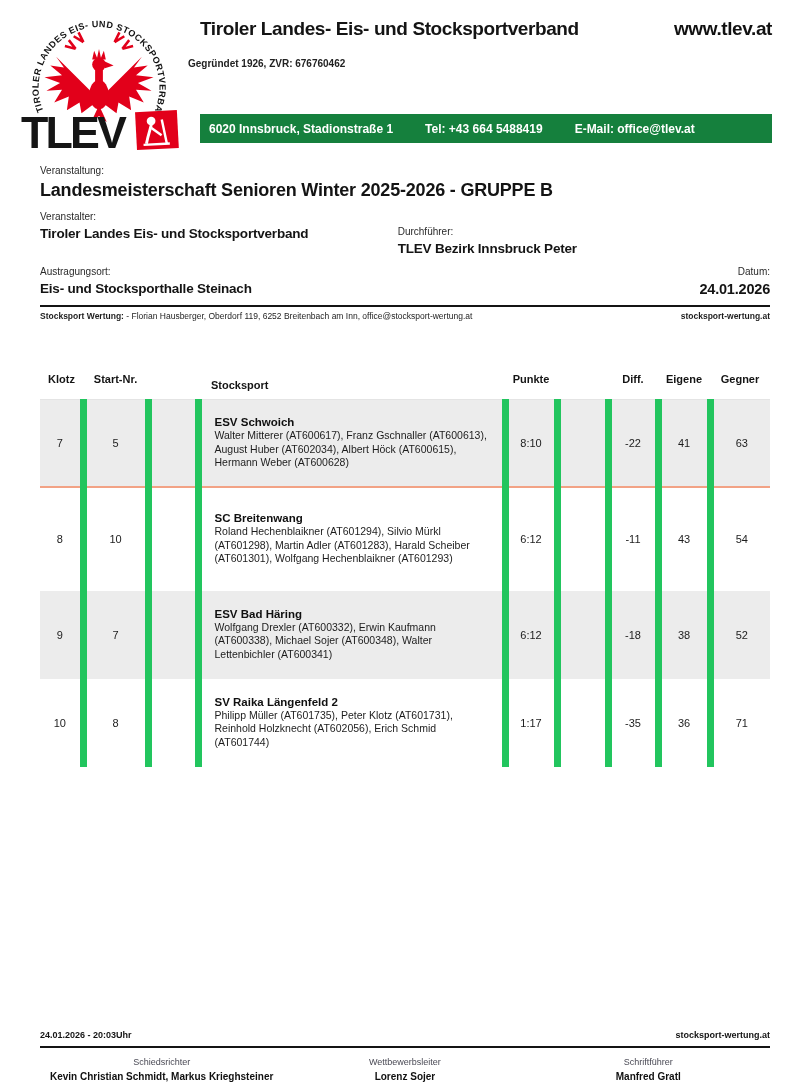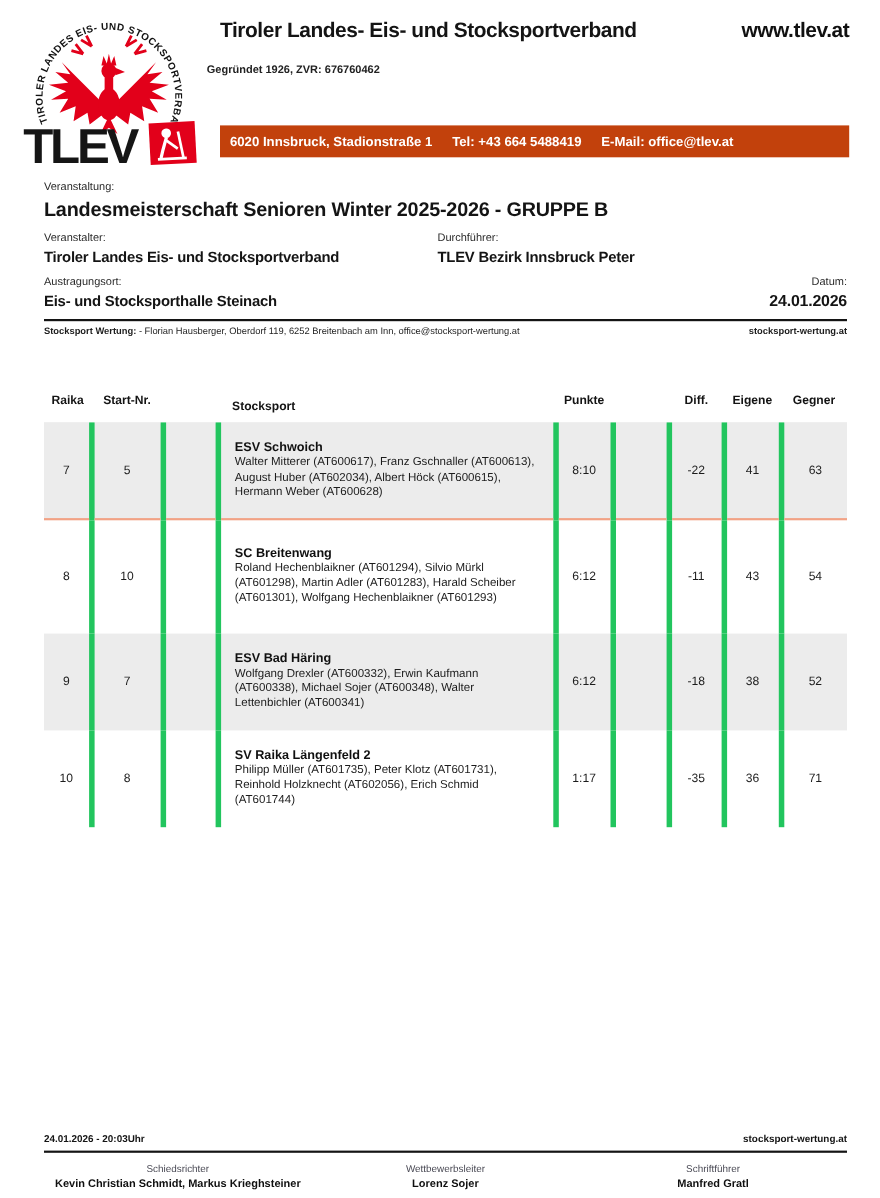--- a/index.html
+++ b/index.html
@@ -18,46 +18,46 @@
   .logo { position: absolute; left: 18px; top: 8px; width: 162px; height: 148px; }
   .org-row {
     position: absolute; left: 200px; right: 28px; top: 18px;
     display: flex; justify-content: space-between; align-items: flex-end;
   }
   .org-name { font-size: 19px; font-weight: 700; letter-spacing: -0.4px; }
   .org-site { font-size: 19px; font-weight: 700; letter-spacing: -0.4px; color: #111; text-decoration: none; }
   .founded { position: absolute; left: 188px; top: 58px; font-size: 10px; font-weight: 700; color: #222; }
   .redbar {
     position: absolute; left: 200px; top: 114px; width: 572px; height: 29px;
-    background: #c2410c; color: #fff; display: flex; align-items: center;
-    gap: 18px; padding-left: 9px; font-size: 12px; font-weight: 700;
+    background: #15803d; color: #fff; display: flex; align-items: center;
+    gap: 32px; padding-left: 9px; font-size: 12px; font-weight: 700;
   }
 
   
   .content { padding: 0 30px 0 40px; }
   .small-label { font-size: 10px; color: #2a2a2a; }
   .lbl-veranstaltung { margin-top: 7px; }
   .event-title { margin-top: 4px; font-size: 18px; font-weight: 700; letter-spacing: -0.2px; }
   .meta-row { display: flex; margin-top: 10px; }
   .meta-col-l { width: 49%; }
-  .meta-col-r { width: 51%; }
+  .meta-col-r { width: 51%; margin-top: 15px; }
   .meta-col-date { margin-left: auto; text-align: right; }
   .meta-value { margin-top: 4px; font-size: 13.5px; font-weight: 700; letter-spacing: -0.2px; }
   .date-value { font-size: 14.5px; }
   .rule { border: 0; border-top: 2.5px solid #141414; margin-top: 8px; }
   .wertung-row { display: flex; justify-content: space-between; margin-top: 4px; font-size: 8.5px; color: #1d1d1d; }
   .wertung-left b { font-weight: 700; }
   .wertung-site { font-weight: 700; color: #1d1d1d; text-decoration: none; }
 
   
   table.results { margin-top: 50px; width: 730px; border-collapse: collapse; table-layout: fixed; }
   table.results td { vertical-align: middle; font-size: 11px; }
   thead td { font-weight: 700; padding-bottom: 12px; text-align: center; font-size: 11px; }
   thead td.c-mann { text-align: left; padding-left: 13px; }
-  tbody td { border-left: 5px solid #22c55e; text-align: center; color: #1c1c1c; }
+  tbody td { border-left: 7px solid #22c55e; text-align: center; color: #1c1c1c; }
   tbody td:first-child { border-left: 0; }
   tbody tr:first-child td { border-top: 1px solid #e4e4e4; }
   tbody tr.shaded { background: #ececec; }
   tbody tr.divider-after td { border-bottom: 2px solid #f2a285; }
   tr.rh-1 { height: 87px; } tr.rh-2 { height: 104px; } tr.rh-3 { height: 88px; } tr.rh-4 { height: 88px; }
   td.c-mann { text-align: left; padding: 8px 10px 8px 13px; }
   .team-name { font-weight: 700; font-size: 11.5px; color: #101010; }
   .team-players { font-size: 10.5px; line-height: 13.5px; margin-top: 1px; color: #1c1c1c; }
 
   
@@ -168,21 +168,21 @@
           <col style="width:50px">
         <col style="width:307px">
           <col style="width:52px">
           <col style="width:51px">
         <col style="width:50px">
           <col style="width:52px">
           <col style="width:60px">
       </colgroup>
       <thead>
         <tr>
-          <td>Raika</td>
+          <td>Klotz</td>
           <td>Start-Nr.</td>
           <td></td>
           <td class="c-mann">Stocksport</td>
           <td>Punkte</td>
           <td></td>
           <td>Diff.</td>
           <td>Eigene</td>
           <td>Gegner</td>
         </tr>
       </thead>

